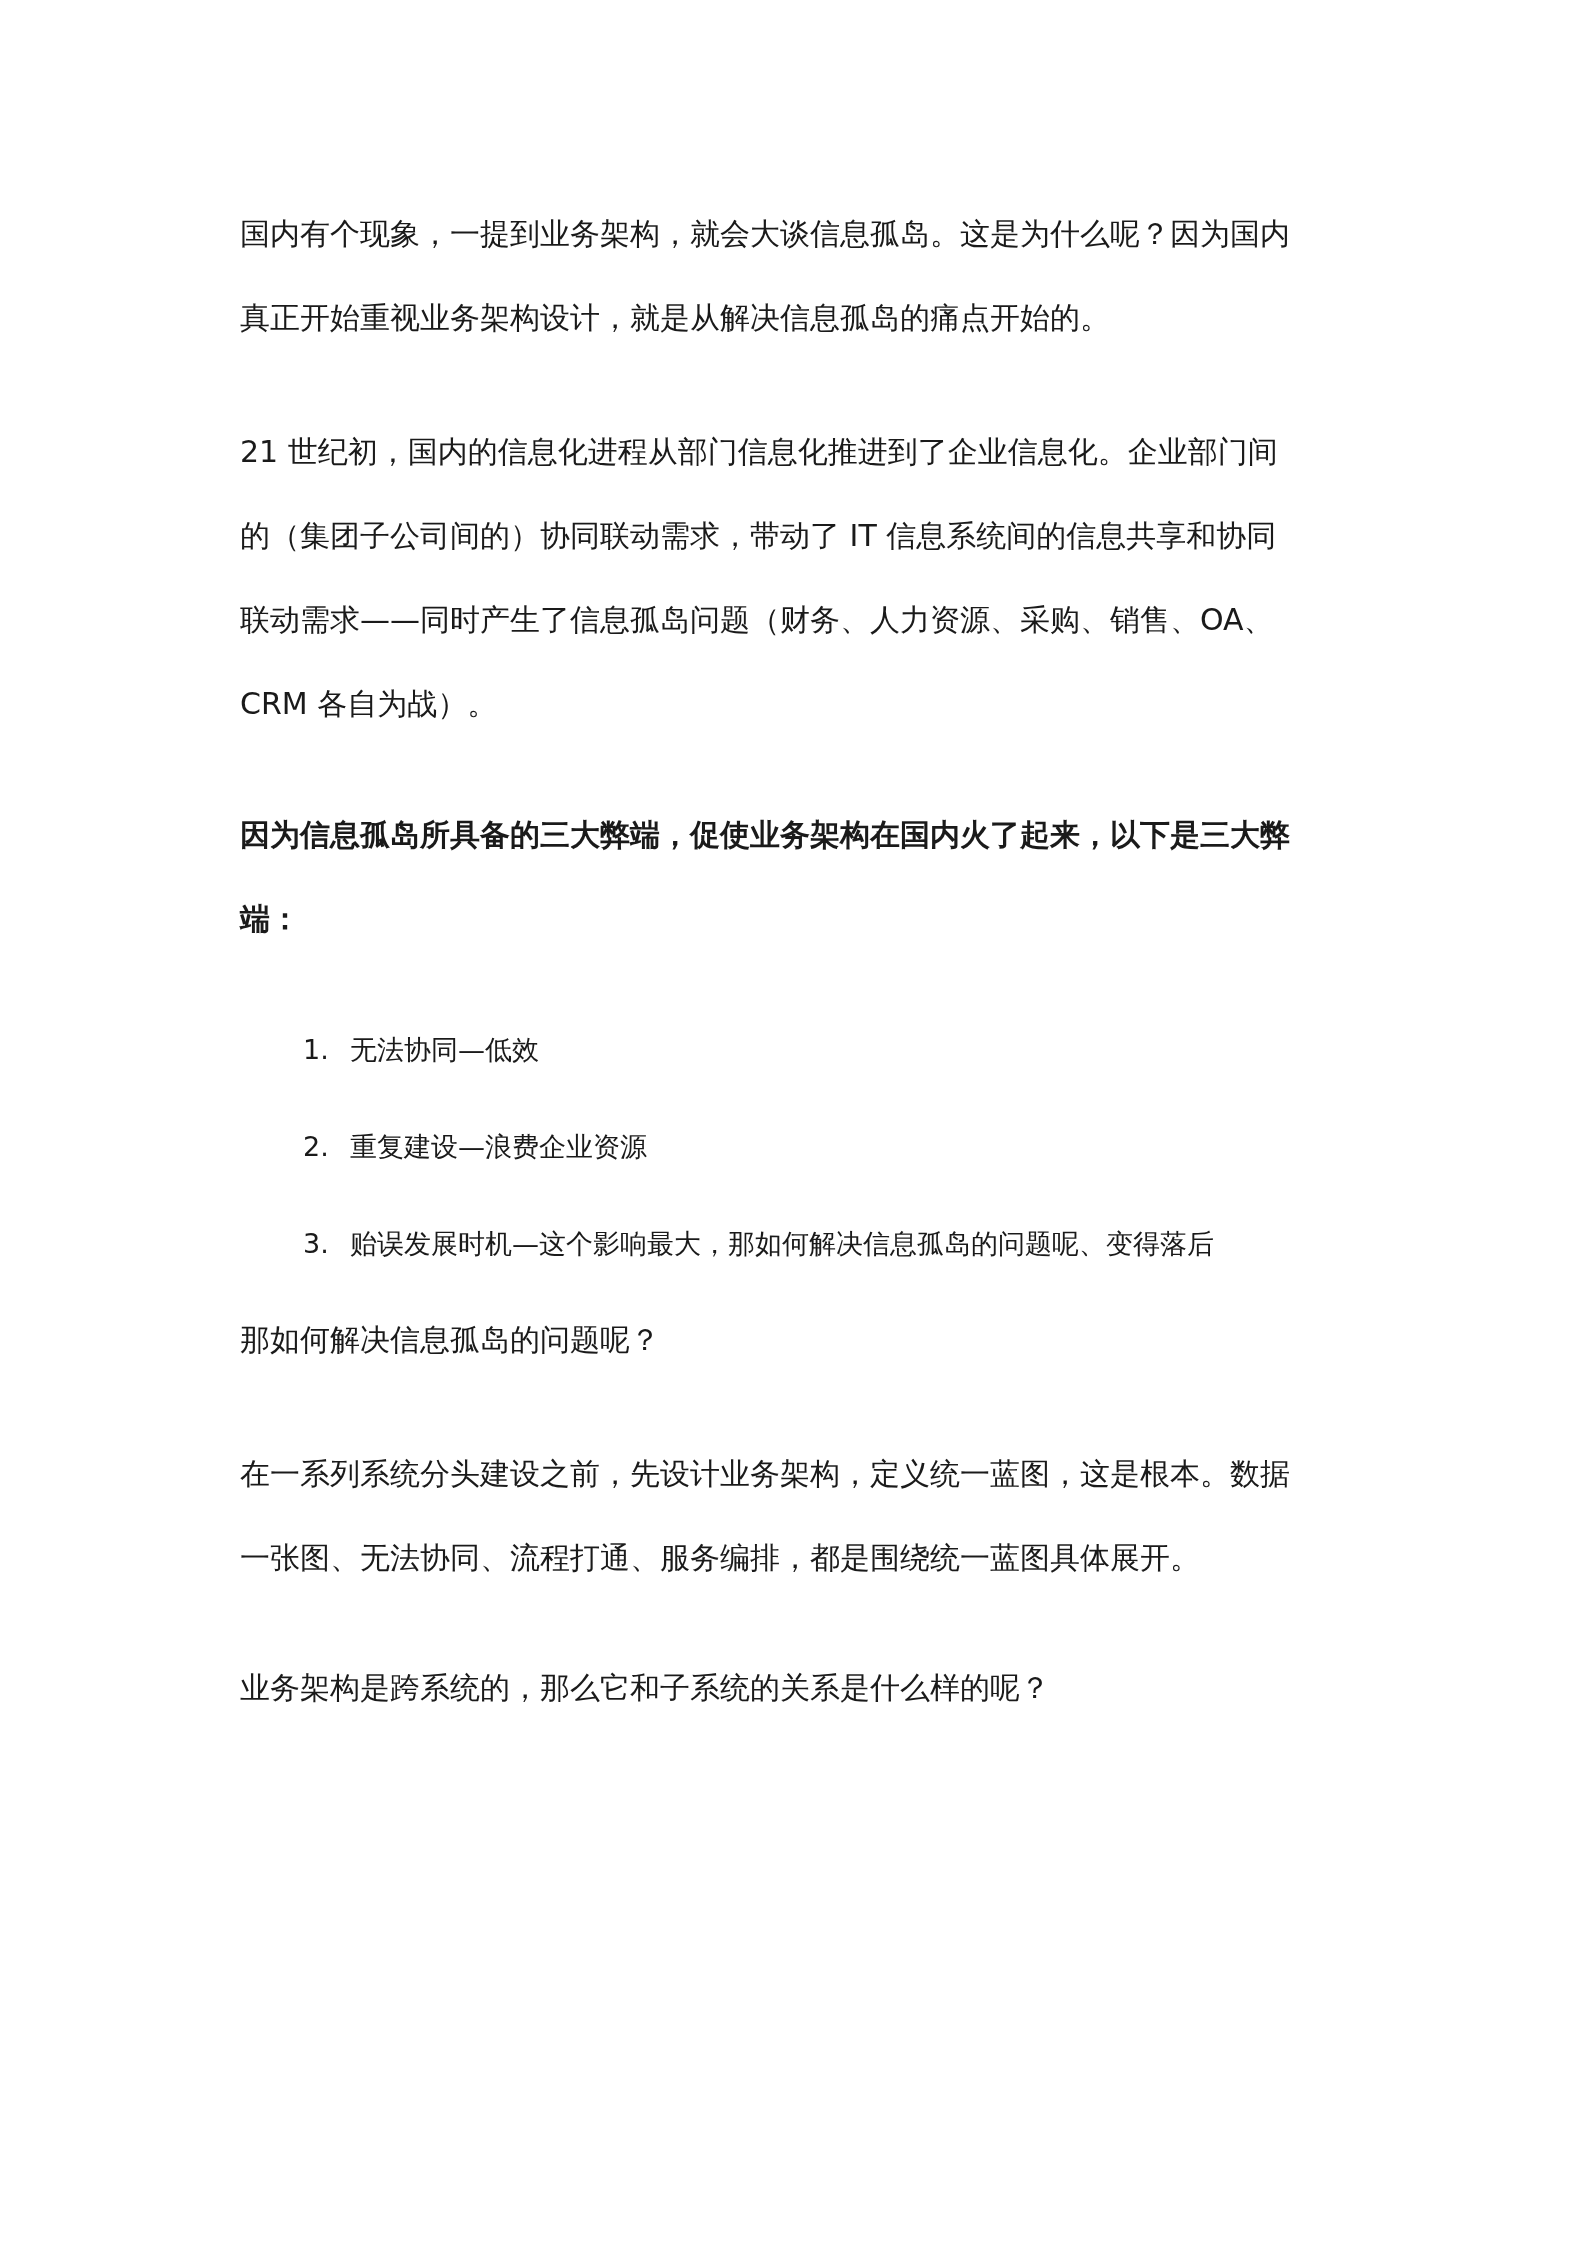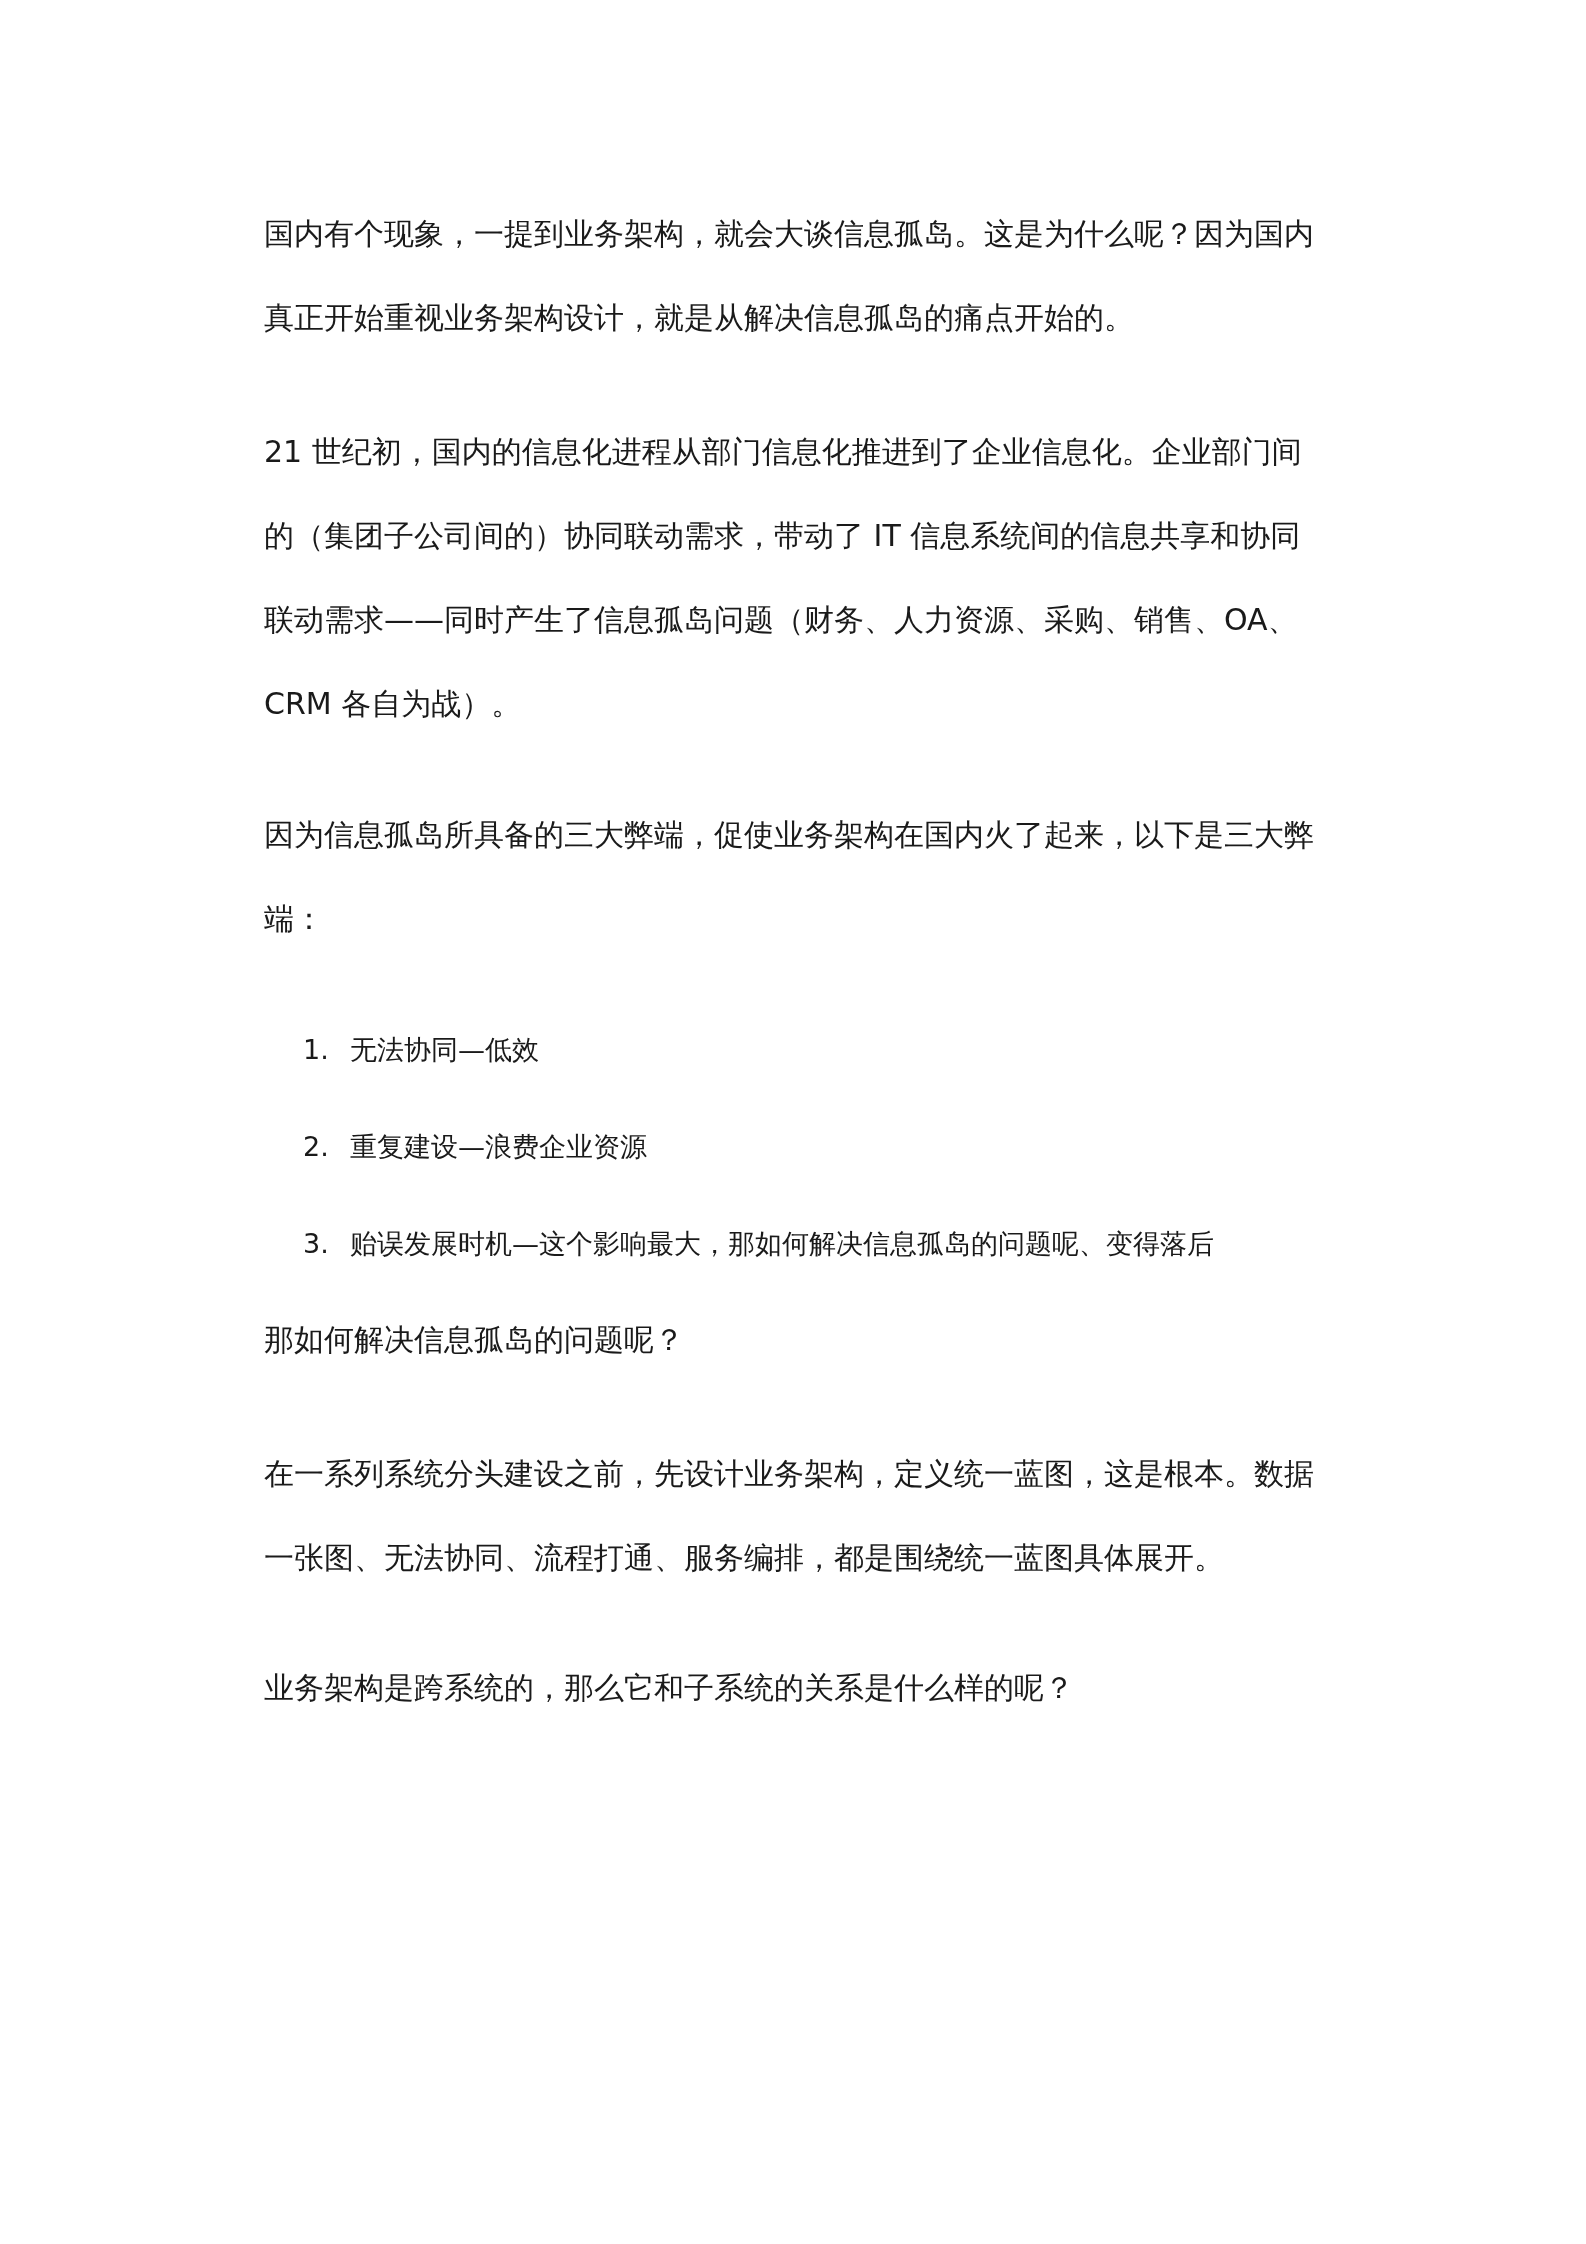--- a/index.html
+++ b/index.html
@@ -27,21 +27,20 @@
       width: 1120px;
       font-size: 30px;
       line-height: 84px;
       margin: 0;
       letter-spacing: 0px;
       white-space: nowrap;
     }
     .line {
       display: block;
       height: 84px;
-      margin-left: 24px;
     }
     .list {
       position: absolute;
       left: 0;
       width: 1120px;
       margin: 0;
       padding: 0;
       list-style: none;
     }
     .list-item {
@@ -67,21 +66,21 @@
     <span class="line">真正开始重视业务架构设计，就是从解决信息孤岛的痛点开始的。</span>
   </p>
 
   <p class="para" style="top:410px;">
     <span class="line">21 世纪初，国内的信息化进程从部门信息化推进到了企业信息化。企业部门间</span>
     <span class="line">的（集团子公司间的）协同联动需求，带动了 IT 信息系统间的信息共享和协同</span>
     <span class="line">联动需求——同时产生了信息孤岛问题（财务、人力资源、采购、销售、OA、</span>
     <span class="line">CRM 各自为战）。</span>
   </p>
 
-  <p class="para" style="top:793px;">
+  <p class="para" style="top:793px;font-weight:bold;">
     <span class="line">因为信息孤岛所具备的三大弊端，促使业务架构在国内火了起来，以下是三大弊</span>
     <span class="line">端：</span>
   </p>
 
   <ol class="list" style="top:0;">
     <li class="list-item" style="top:1030px;">
       <span class="list-num">1.</span><span>无法协同—低效</span>
     </li>
     <li class="list-item" style="top:1127px;">
       <span class="list-num">2.</span><span>重复建设—浪费企业资源</span>

